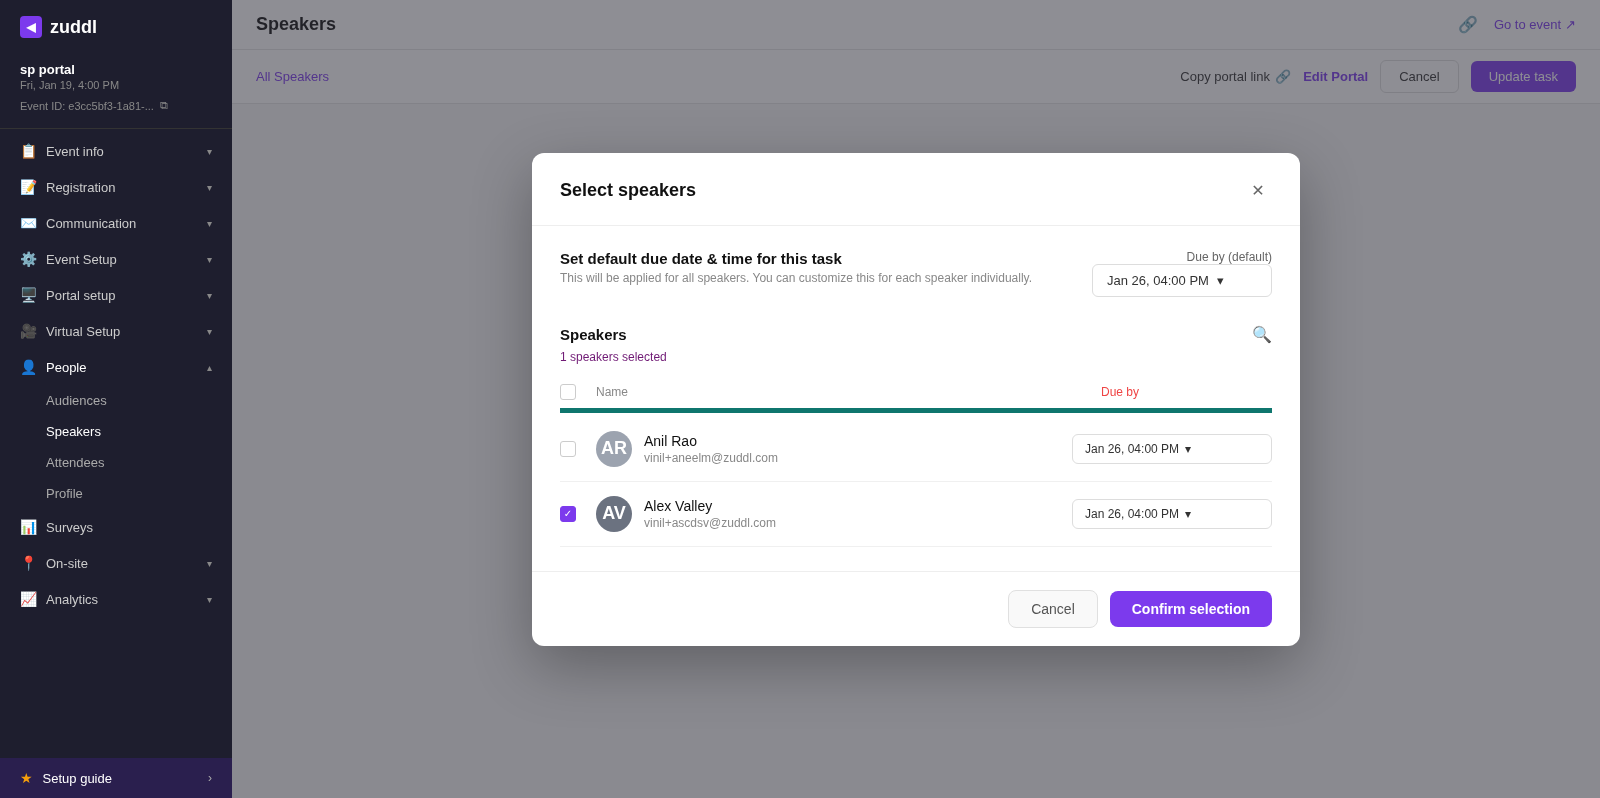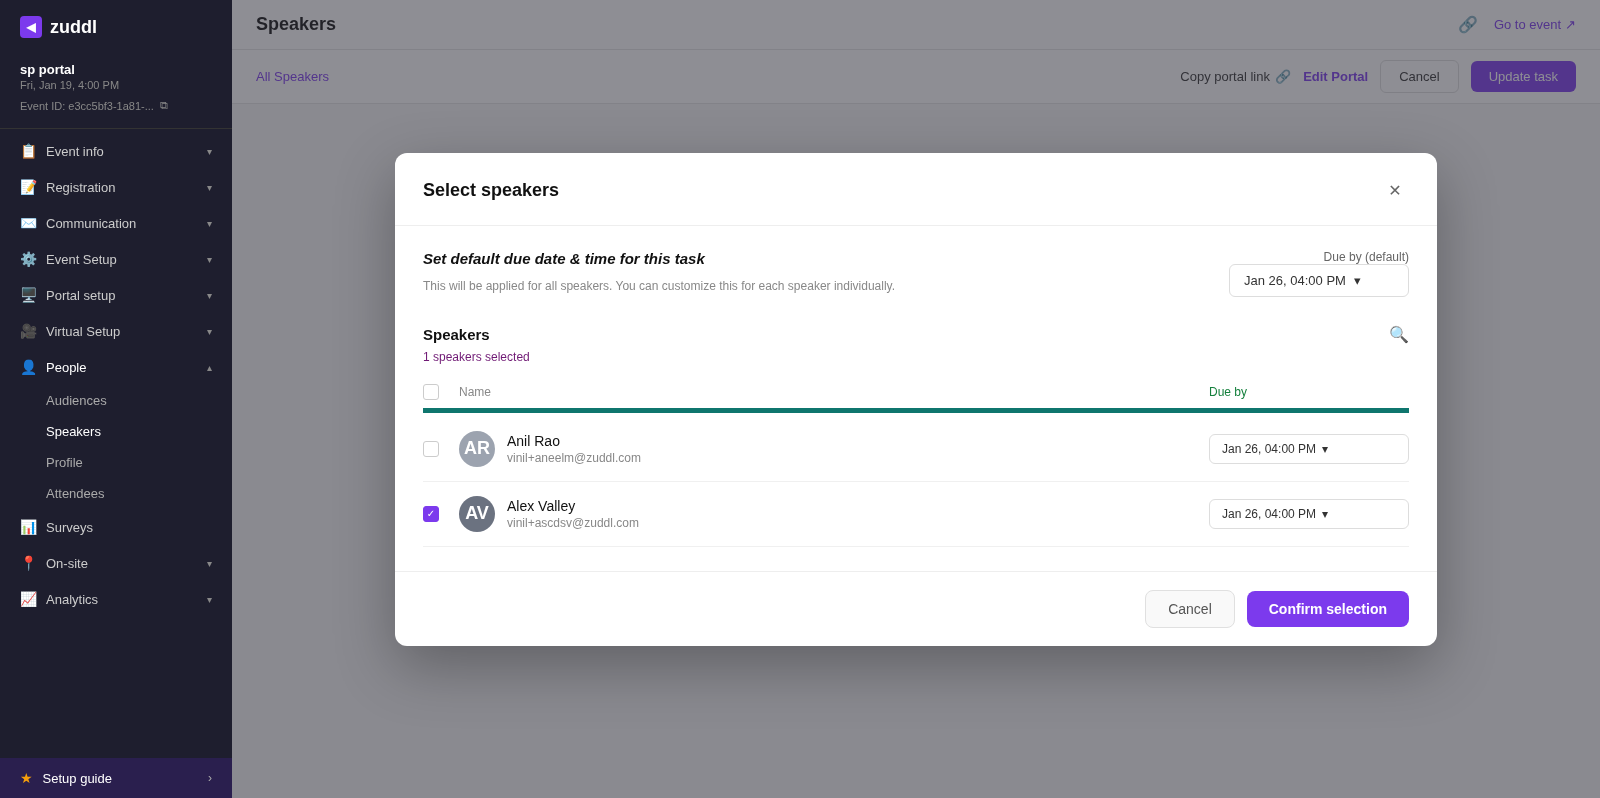--- a/index.html
+++ b/index.html
@@ -213,21 +213,21 @@
       display: flex;
       align-items: center;
       justify-content: center;
       z-index: 100;
     }
 
     
     .modal {
       background: #fff;
       border-radius: 12px;
-      width: 1042px;
+      width: 768px;
       max-width: 95%;
       box-shadow: 0 20px 60px rgba(0,0,0,0.3);
       overflow: hidden;
     }
     .modal-header {
       padding: 24px 28px 20px;
       display: flex;
       align-items: center;
       justify-content: space-between;
       border-bottom: 1px solid #eee;
@@ -255,22 +255,21 @@
     .due-date-section {
       display: flex;
       align-items: flex-start;
       justify-content: space-between;
       margin-bottom: 28px;
     }
     .due-date-left .due-date-title {
       font-size: 15px;
       font-weight: 600;
       color: #111;
-      margin-bottom: 12px;
-      font-style: italic;
+      margin-bottom: 4px;
     }
     .due-date-left .due-date-desc {
       font-size: 12px;
       color: #888;
     }
     .due-date-right {
       display: flex;
       flex-direction: column;
       align-items: flex-end;
       gap: 0;
@@ -323,22 +322,23 @@
       border-bottom: 5px solid #0f766e;
       margin-bottom: 4px;
     }
     .speakers-table-header-name {
       font-size: 12px;
       color: #888;
       font-weight: 500;
     }
     .speakers-table-header-due {
       font-size: 12px;
-      color: #15803d;
+      color: #ef4444;
       font-weight: 500;
+      margin-left: 29px;
     }
     .checkbox-all {
       width: 16px; height: 16px;
       border: 1.5px solid #ccc;
       border-radius: 3px;
       cursor: pointer;
       background: #fff;
     }
     .speaker-row {
       display: grid;
@@ -501,22 +501,22 @@
   <div class="sidebar-nav-item expanded">
     <div class="sidebar-nav-left">
       <span class="sidebar-nav-icon">👤</span>
       <span>People</span>
     </div>
     <span class="sidebar-chevron">▴</span>
   </div>
   <div class="sidebar-sub-items">
     <div class="sidebar-sub-item">Audiences</div>
     <div class="sidebar-sub-item active">Speakers</div>
+    <div class="sidebar-sub-item">Attendees</div>
     <div class="sidebar-sub-item">Profile</div>
-    <div class="sidebar-sub-item">Attendees</div>
   </div>
 
   <div class="sidebar-nav-item">
     <div class="sidebar-nav-left">
       <span class="sidebar-nav-icon">📊</span>
       <span>Surveys</span>
     </div>
   </div>
 
   <div class="sidebar-nav-item">

